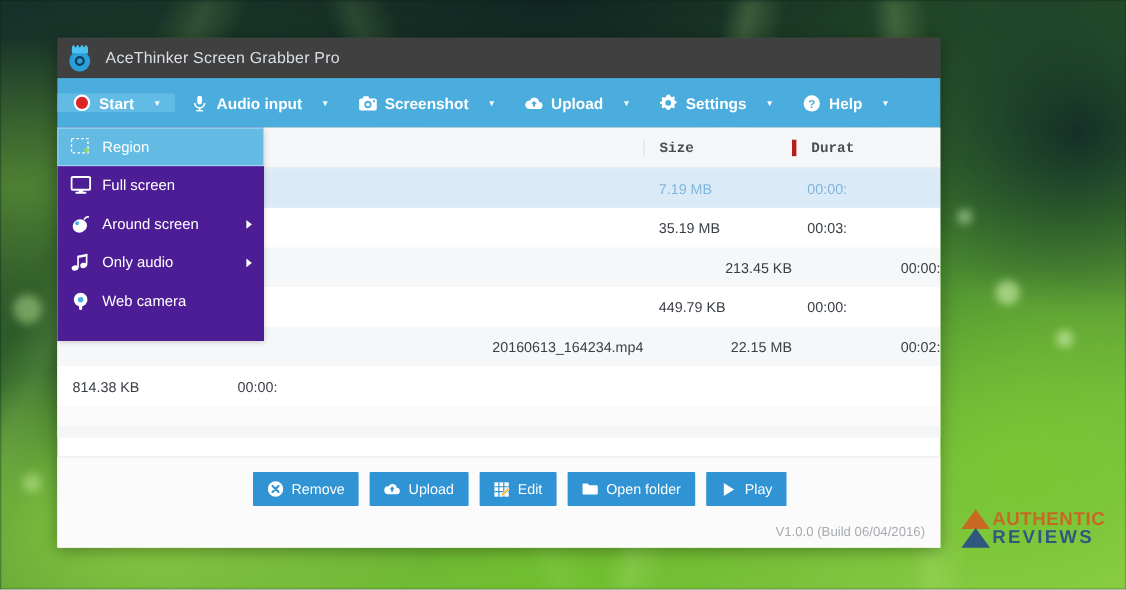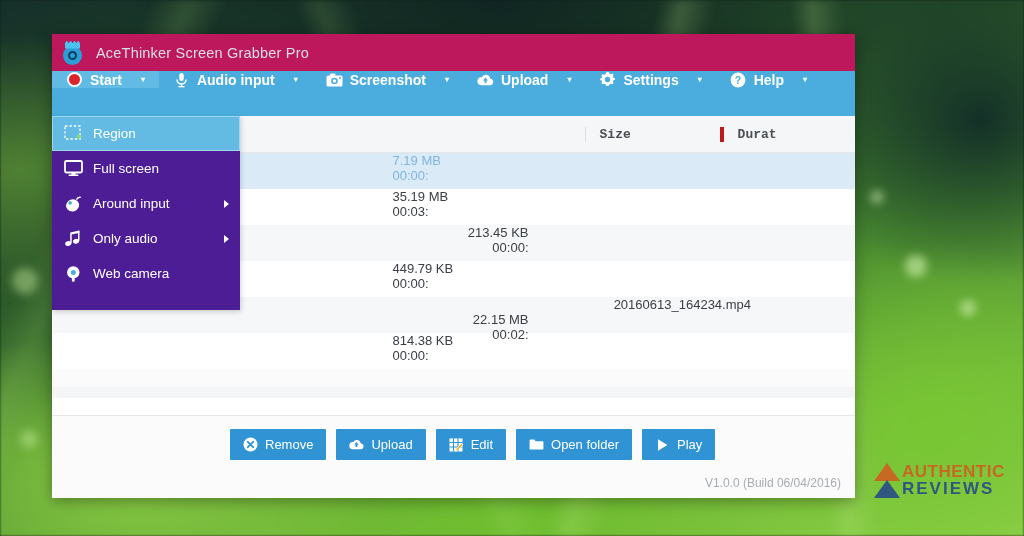--- a/index.html
+++ b/index.html
@@ -41,21 +41,21 @@
   
   #app-window {
     position: absolute;
     left: 52px; top: 34px;
     width: 803px; height: 464px;
     overflow: hidden;
     box-shadow: 0 3px 14px rgba(0,0,0,.35);
   }
   .titlebar {
     height: 37px;
-    background: #be185d;
+    background: #404040;
     display: flex; align-items: center;
     padding-left: 8px;
   }
   .logo-mark {
     width: 26px; height: 26px;
     position: relative; flex: none;
     margin-right: 10px;
   }
   .logo-mark .ring {
     position:absolute; left:3px; top:6px;
@@ -72,21 +72,21 @@
     background:#49c4ef;
     clip-path: polygon(0% 100%,0% 35%,12% 0%,24% 35%,38% 0%,50% 35%,64% 0%,76% 35%,88% 0%,100% 35%,100% 100%);
   }
   .title-text {
     color: #d9dfe6; font-size: 14.5px; letter-spacing: .2px;
   }
 
   .menubar {
     height: 45px;
     background: #4aaddd;
-    display: flex; align-items: flex-start;
+    display: flex; align-items: center;
     font-size: 14px;
   }
   .menu-item {
     display: flex; align-items: center;
     padding: 0 14px 0 14px;
     color: #ffffff; font-weight: bold;
     gap: 7px; white-space: nowrap;
     cursor: default;
   }
   .menu-item.active { background: #62bbe5; }
@@ -115,21 +115,21 @@
     border-bottom: 1px solid #e4e6e8;
     font-size: 13px; color: #4a4f55; font-weight: bold; font-family: Liberation Mono, monospace;
   }
   .col-name { width: 595px; padding-left: 30px; box-sizing: border-box; }
   .col-size { width: 150px; padding-left: 14px; box-sizing: border-box; border-left: 1px solid #dcdfe2; }
   .col-dur  { width: 150px; padding-left: 14px; box-sizing: border-box; border-left: 4px solid #b91c1c; }
 
   .row {
     height: 36px;
     display: flex; align-items: center;
-    font-size: 13px; color: #3b4046; flex-direction: column;
+    font-size: 13px; color: #3b4046;
   }
   .row.odd  { background: #ffffff; }
   .row.even { background: #f6f7f8; text-align: right; }
   .row.selected { background: #dbeaf7; color: #7fb6dd; }
   .row .col-name, .row .col-size, .row .col-dur { border-left: none; }
 
   .list-area { position: relative; }
 
   .filler { background:#fbfbfc; }
   .filler2 { background:#f4f5f6; height:11px; }
@@ -378,21 +378,21 @@
         </div>
 
         <div class="dd-item">
           <span class="dd-icon">
             <svg width="19" height="18" viewBox="0 0 19 18">
                 <ellipse cx="8.6" cy="10.4" rx="6.6" ry="6" fill="#fff" transform="rotate(-22 8.6 10.4)"></ellipse>
                 <circle cx="6.1" cy="7.9" r="1.8" fill="#4aaddd"></circle>
                 <path d="M12.4 4.6 C13.6 2.6 15.6 2 16.8 2.4" stroke="#fff" stroke-width="1.5" fill="none"></path>
               </svg>
           </span>
-          <span class="dd-label">Around input</span>
+          <span class="dd-label">Around screen</span>
           <span class="dd-arrow"></span>
         </div>
 
         <div class="dd-item">
           <span class="dd-icon">
             <svg width="19" height="18" viewBox="0 0 19 18">
                 <path d="M7.3 2.2 15.3 0.6v2.3L7.3 4.5z" fill="#fff"></path>
                 <rect x="6.2" y="2.4" width="1.5" height="11" fill="#fff"></rect>
                 <rect x="14" y="0.8" width="1.5" height="10" fill="#fff"></rect>
                 <ellipse cx="4.2" cy="13.6" rx="3.1" ry="2.4" fill="#fff" transform="rotate(-14 4.2 13.6)"></ellipse>

